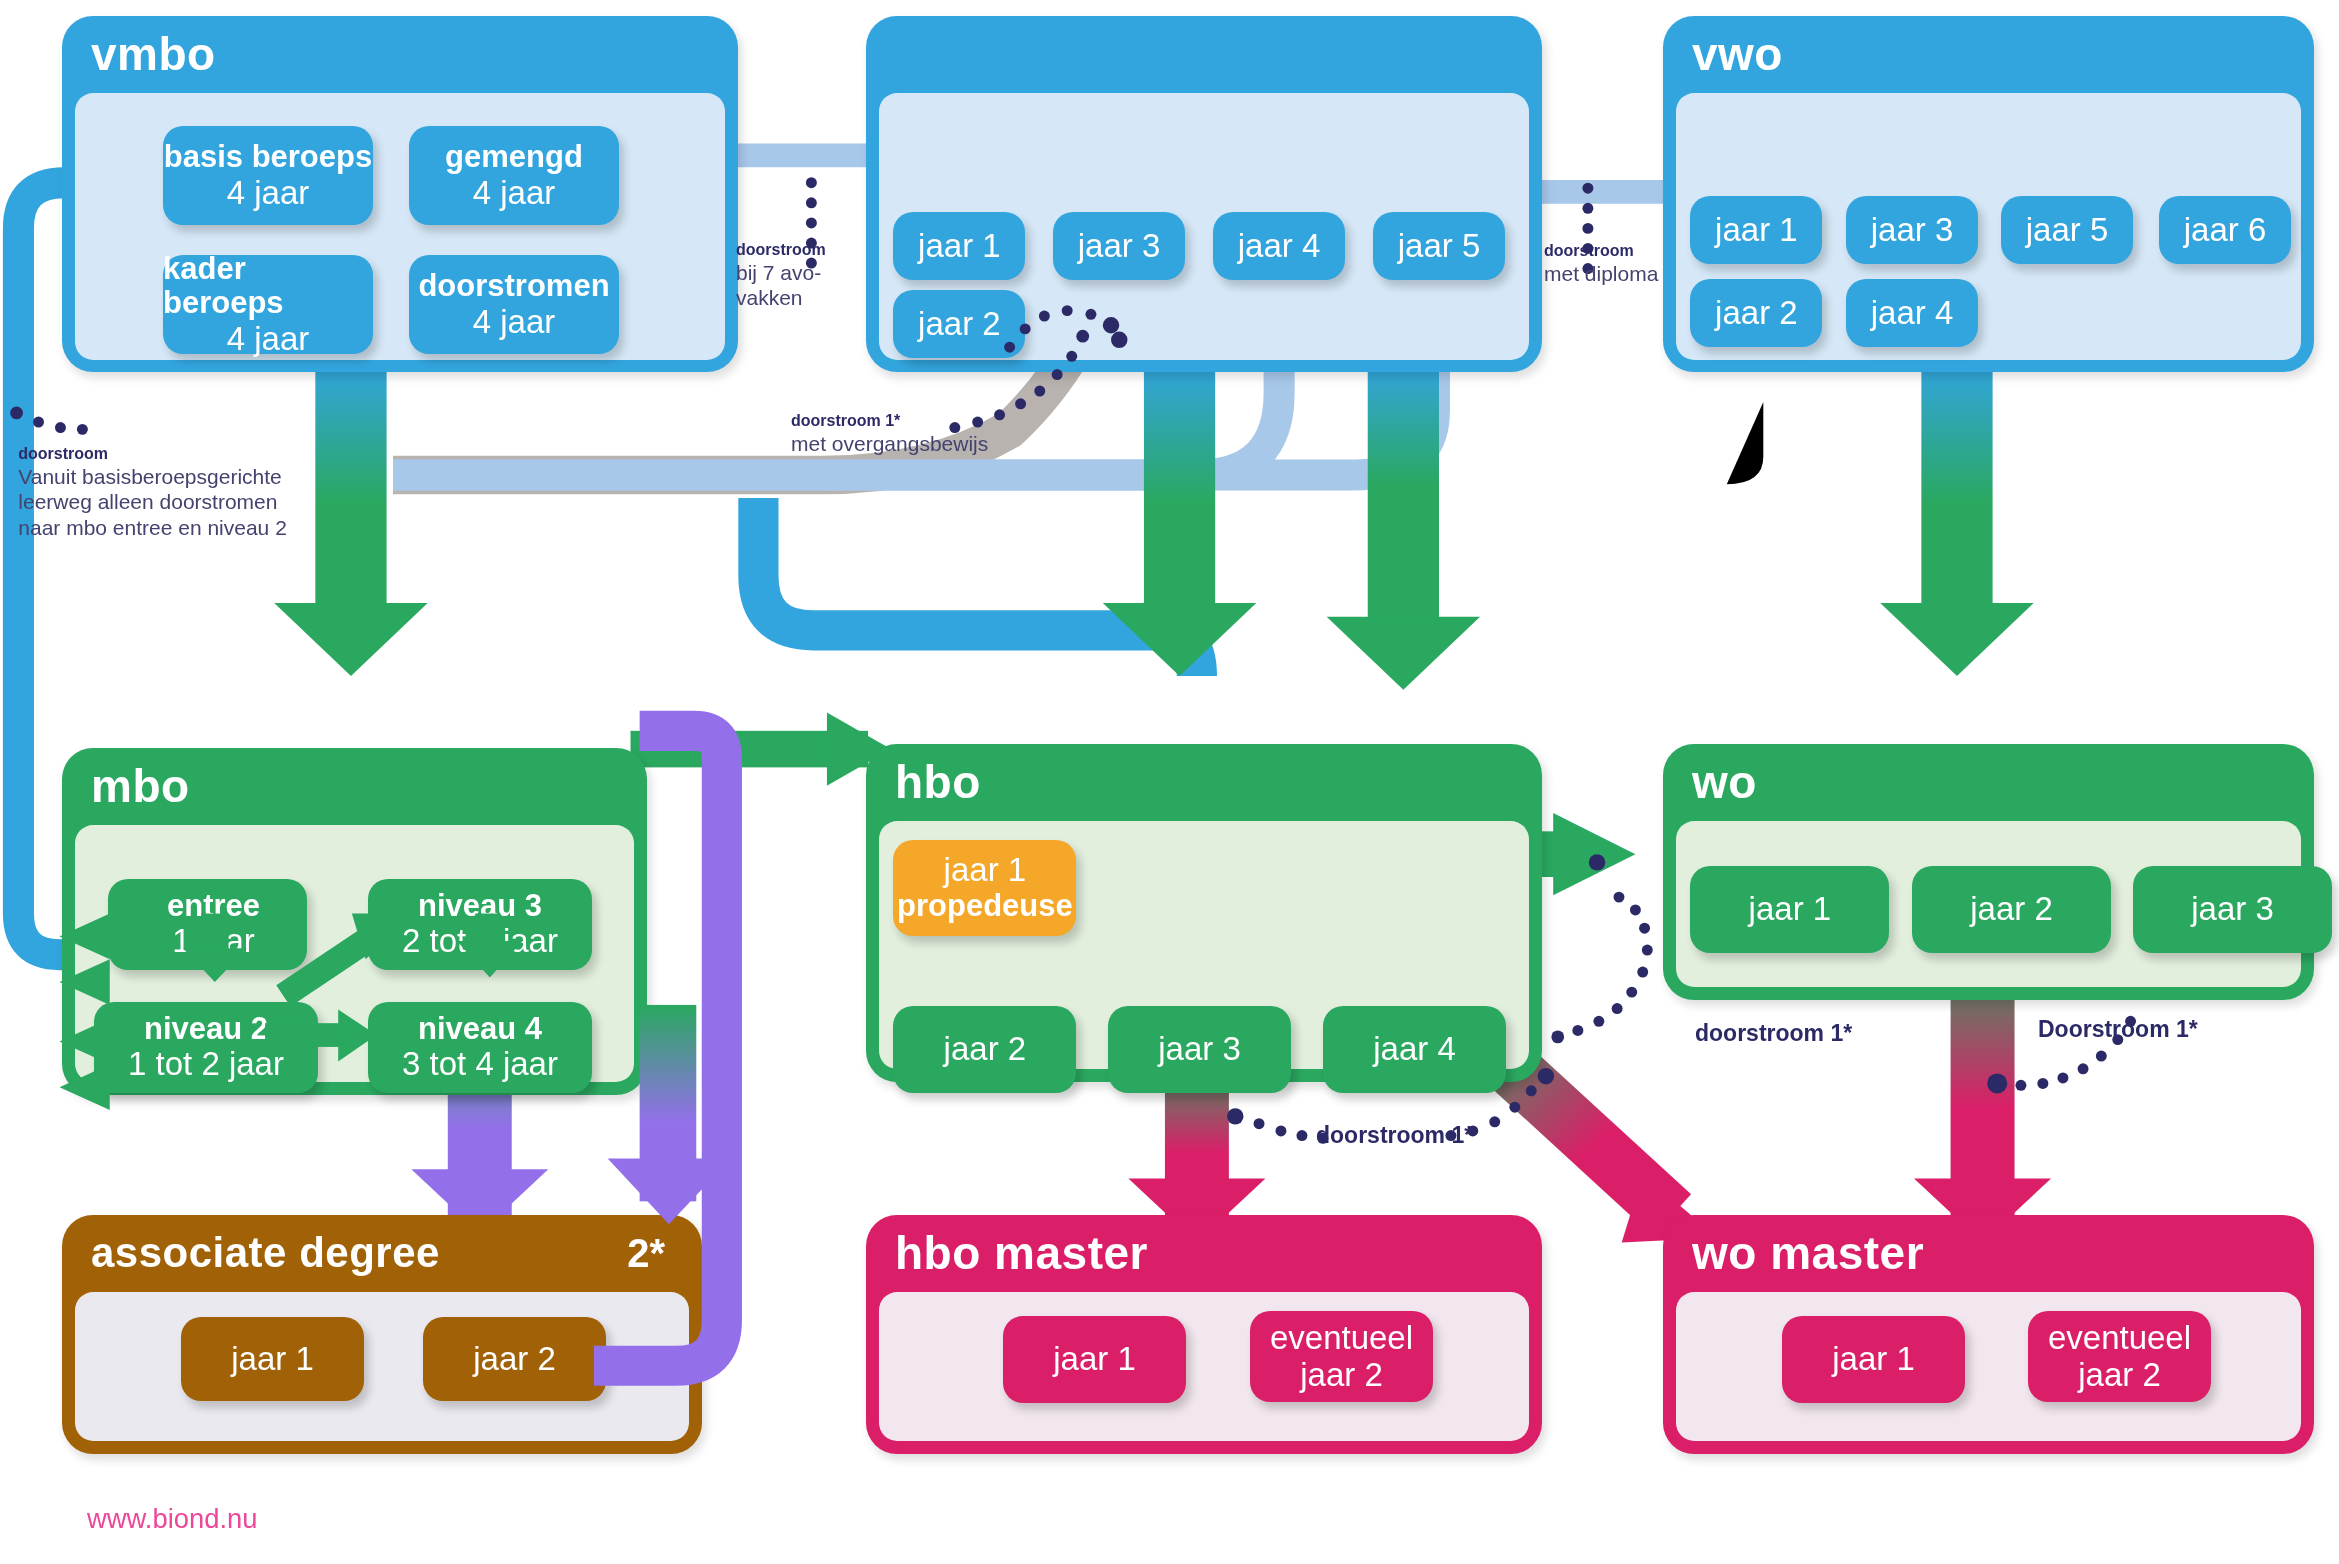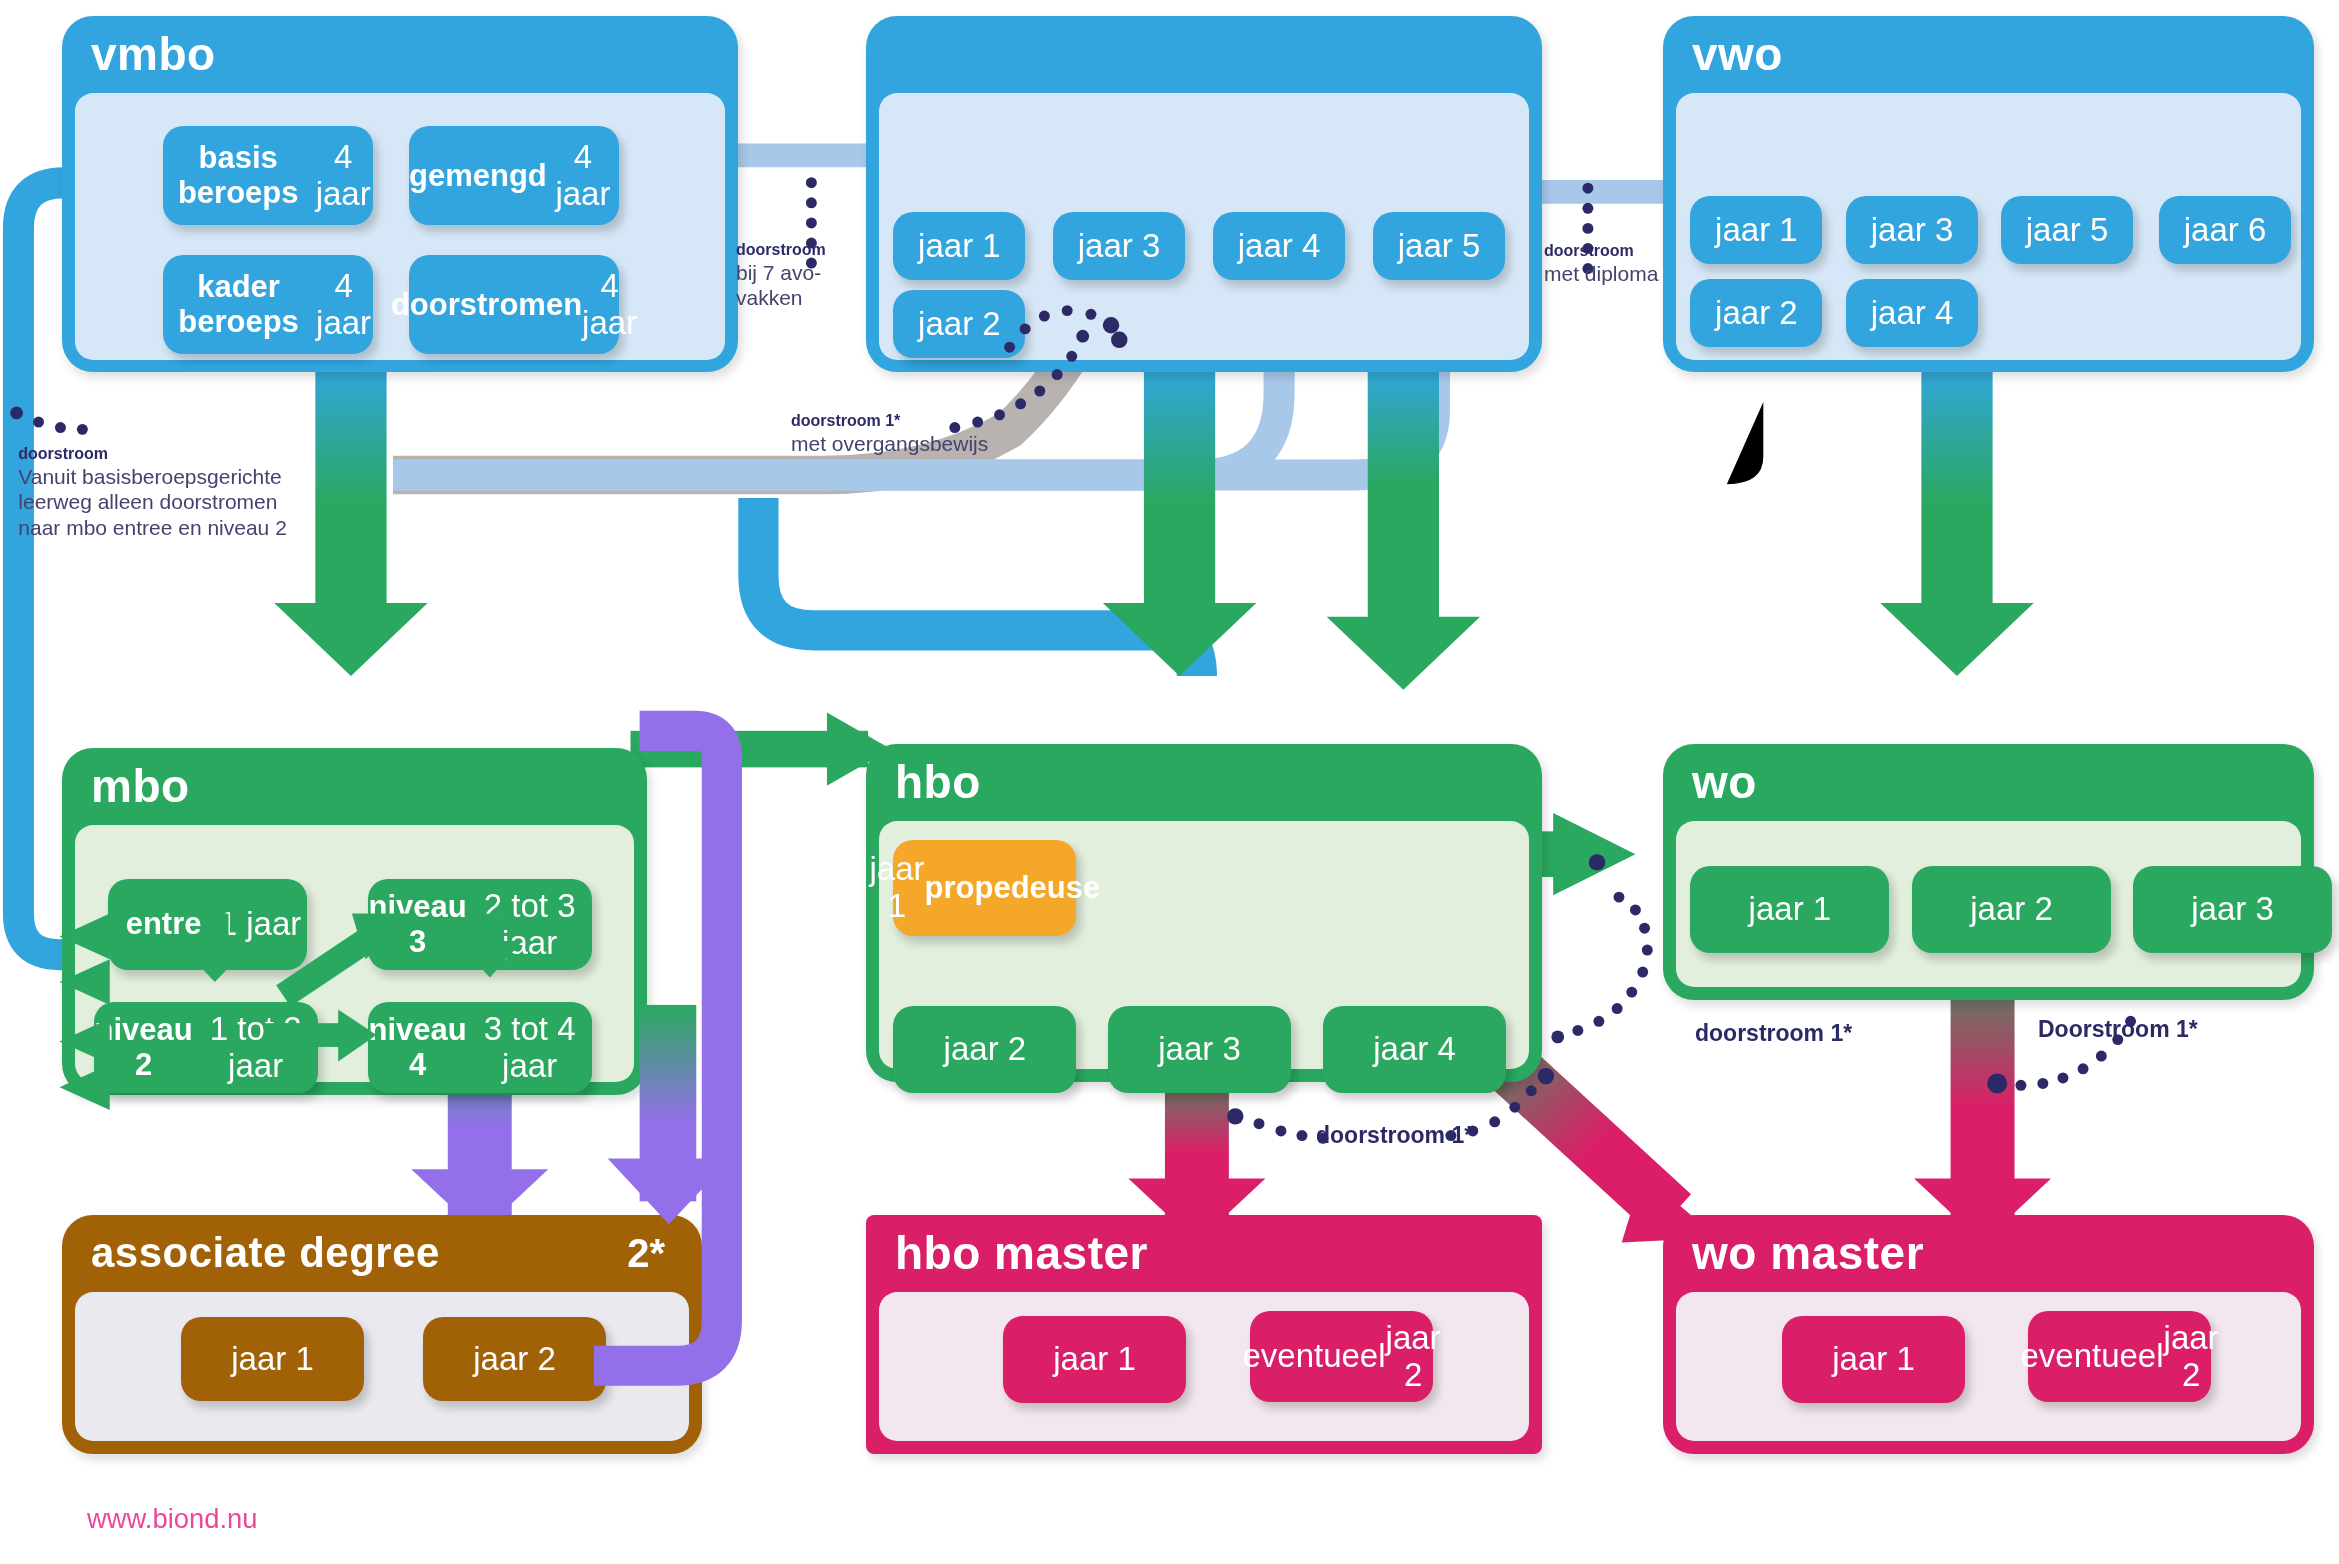--- a/index.html
+++ b/index.html
@@ -9,23 +9,23 @@
   
   .sector{position:absolute;border-radius:31px;box-shadow:3.7px 5.5px 9.1px rgba(0,0,0,.13);}
   .sector .hdr{position:relative;height:68px;}
   .sector .title{position:absolute;left:29px;top:3.7px;color:#fff;font-weight:bold;
                  font-size:46px;letter-spacing:0.5px;line-height:68px;}
   .sector .badge{position:absolute;right:37px;top:3.7px;color:#fff;font-weight:bold;
                  font-size:40px;line-height:68px;}
   .sector .inner{position:absolute;left:12.8px;right:12.8px;bottom:12.8px;top:77px;border-radius:18.3px;}
 
   
-  .chip{position:absolute;border-radius:20px;color:#fff;display:flex;flex-direction:row;
+  .chip{position:absolute;border-radius:20px;color:#fff;display:flex;flex-direction:column;
         align-items:center;justify-content:center;box-shadow:4.6px 6.4px 8.2px rgba(0,0,0,.18);
-        text-align:center;line-height:1.12;}
+        line-height:1.12;}
   .chip .l1{font-weight:bold;font-size:31px;}
   .chip .l2{font-size:33px;font-weight:normal;}
   .chip .single{font-size:33px;font-weight:normal;}
 
   
   .c-blue{background:#32a5de;}
   .i-blue{background:#d6e8f7;}
   .c-green{background:#2aa860;margin-top:26px;}
   .i-green{background:#e2efdd;}
   .c-purple{background:#a16207;}
@@ -325,21 +325,21 @@
     </div>
     <div class="inner i-purple"></div>
     <div class="chip c-purple" style="left:119px;top:102px;width:183px;height:84px;">
       <div class="single">jaar 1</div>
     </div>
     <div class="chip c-purple" style="left:361px;top:102px;width:183px;height:84px;">
       <div class="single">jaar 2</div>
     </div>
   </div>
 
-  <div class="sector c-pink" style="left:866px;top:1215px;width:676px;height:239px;border-radius:8px;">
+  <div class="sector c-pink" style="left:866px;top:1215px;width:676px;height:239px;">
     <div class="hdr">
       <div class="title">hbo master</div>
     </div>
     <div class="inner i-pink"></div>
     <div class="chip c-pink" style="left:137px;top:101px;width:183px;height:87px;">
       <div class="single">jaar 1</div>
     </div>
     <div class="chip c-pink" style="left:384px;top:96px;width:183px;height:91px;">
       <div class="single">eventueel</div>
       <div class="single">jaar 2</div>

